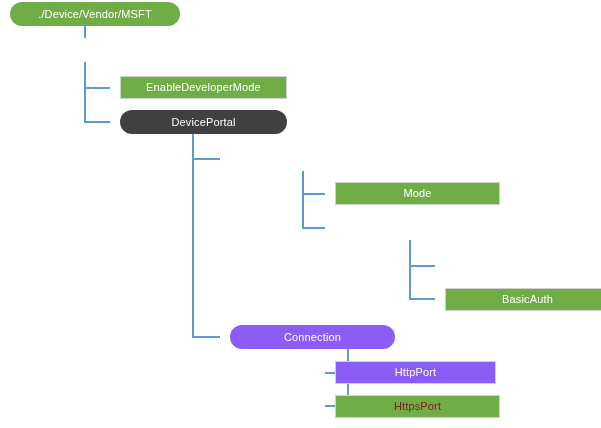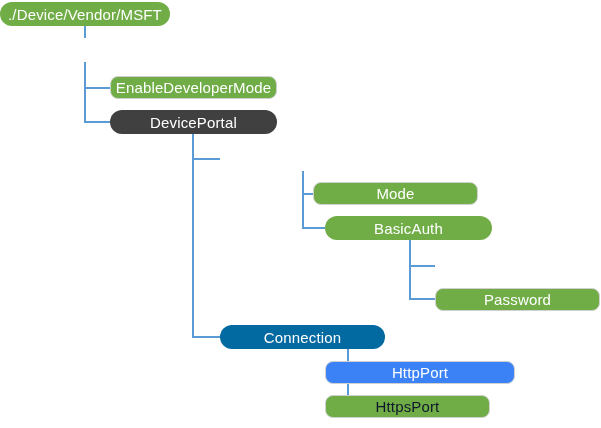--- a/index.html
+++ b/index.html
@@ -25,32 +25,33 @@
     height: 428px;
   }
   .node {
     position: absolute;
     box-sizing: border-box;
     background: #70AD47;
     color: #ffffff;
     display: flex;
     align-items: center;
     justify-content: center;
-    font-size: 15px;
+    font-size: 11px;
     letter-spacing: 0.15px;
     line-height: 1;
     white-space: nowrap;
     z-index: 2;
+    margin-left: 10px;
   }
   .node.pill {
     border-radius: 999px;
   }
   .node.rect {
     border: 1px solid #D0D0D0;
-    border-radius: 8px;
+    border-radius: 0;
   }
   .node-label {
     display: block;
     pointer-events: none;
   }
 </style>
 </head>
 <body>
 
 <div id="diagram" style="background: rgb(255, 255, 255);">
@@ -74,31 +75,28 @@
     </svg>
 <div class="node pill" style="left: 0px; top: 2px; width: 170px; height: 24px; background: rgb(112, 173, 71); color: rgb(255, 255, 255);">
       <span class="node-label">./Device/Vendor/MSFT</span>
     </div>
     <div class="node rect" style="left: 110px; top: 76px; width: 167px; height: 23px; background: rgb(112, 173, 71); color: rgb(255, 255, 255); border-color: rgb(208, 208, 208);">
       <span class="node-label">EnableDeveloperMode</span>
     </div>
     <div class="node pill" style="left: 110px; top: 110px; width: 167px; height: 24px; background: #404040; color: rgb(255, 255, 255);">
       <span class="node-label">DevicePortal</span>
     </div>
-    <div class="node rect" style="left: 313px; top: 182px; width: 165px; height: 23px; background: rgb(112, 173, 71); color: rgb(255, 255, 255); border-color: rgb(208, 208, 208);">
+    <div class="node rect" style="left: 325px; top: 182px; width: 165px; height: 23px; background: rgb(112, 173, 71); color: rgb(255, 255, 255); border-color: rgb(208, 208, 208);">
       <span class="node-label">Mode</span>
     </div>
-    <div class="node pill" style="left: 325px; top: 216px; width: 167px; height: 24px; background: rgb(112, 173, 71); color: rgb(255, 255, 255);">
+    <div class="node rect" style="left: 435px; top: 288px; width: 165px; height: 23px; background: rgb(112, 173, 71); color: rgb(255, 255, 255); border-color: rgb(208, 208, 208);">
       <span class="node-label">BasicAuth</span>
     </div>
-    <div class="node rect" style="left: 435px; top: 288px; width: 165px; height: 23px; background: rgb(112, 173, 71); color: rgb(255, 255, 255); border-color: rgb(208, 208, 208);">
-      <span class="node-label">Password</span>
-    </div>
-    <div class="node pill" style="left: 220px; top: 325px; width: 165px; height: 24px; background: #0369a1; color: rgb(255, 255, 255);">
+    <div class="node pill" style="left: 220px; top: 325px; width: 165px; height: 24px; background: #8b5cf6; color: rgb(255, 255, 255);">
       <span class="node-label">Connection</span>
     </div>
-    <div class="node rect" style="left: 325px; top: 361px; width: 190px; height: 23px; background: #3b82f6; color: rgb(255, 255, 255); border-color: rgb(208, 208, 208);">
+    <div class="node rect" style="left: 325px; top: 361px; width: 161px; height: 23px; background: #8b5cf6; color: rgb(255, 255, 255); border-color: rgb(208, 208, 208);">
       <span class="node-label">HttpPort</span>
     </div>
-    <div class="node rect" style="left: 325px; top: 395px; width: 165px; height: 23px; background: rgb(112, 173, 71); color: #0f172a; border-color: rgb(208, 208, 208);">
+    <div class="node rect" style="left: 325px; top: 395px; width: 165px; height: 23px; background: rgb(112, 173, 71); color: #7f1d1d; border-color: rgb(208, 208, 208);">
       <span class="node-label">HttpsPort</span>
     </div>
   </div>
 
 </body></html>

